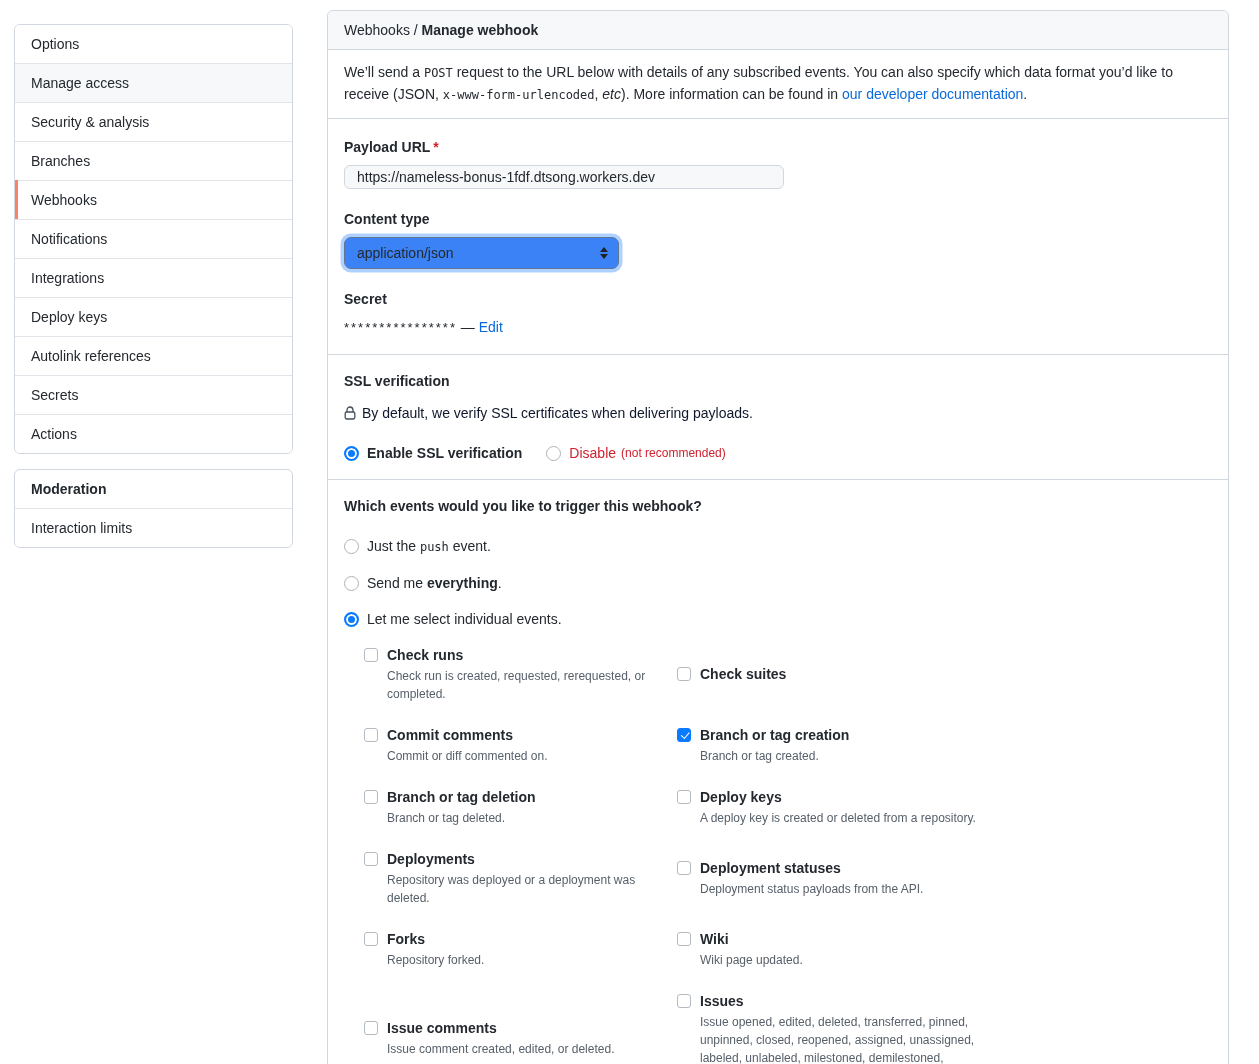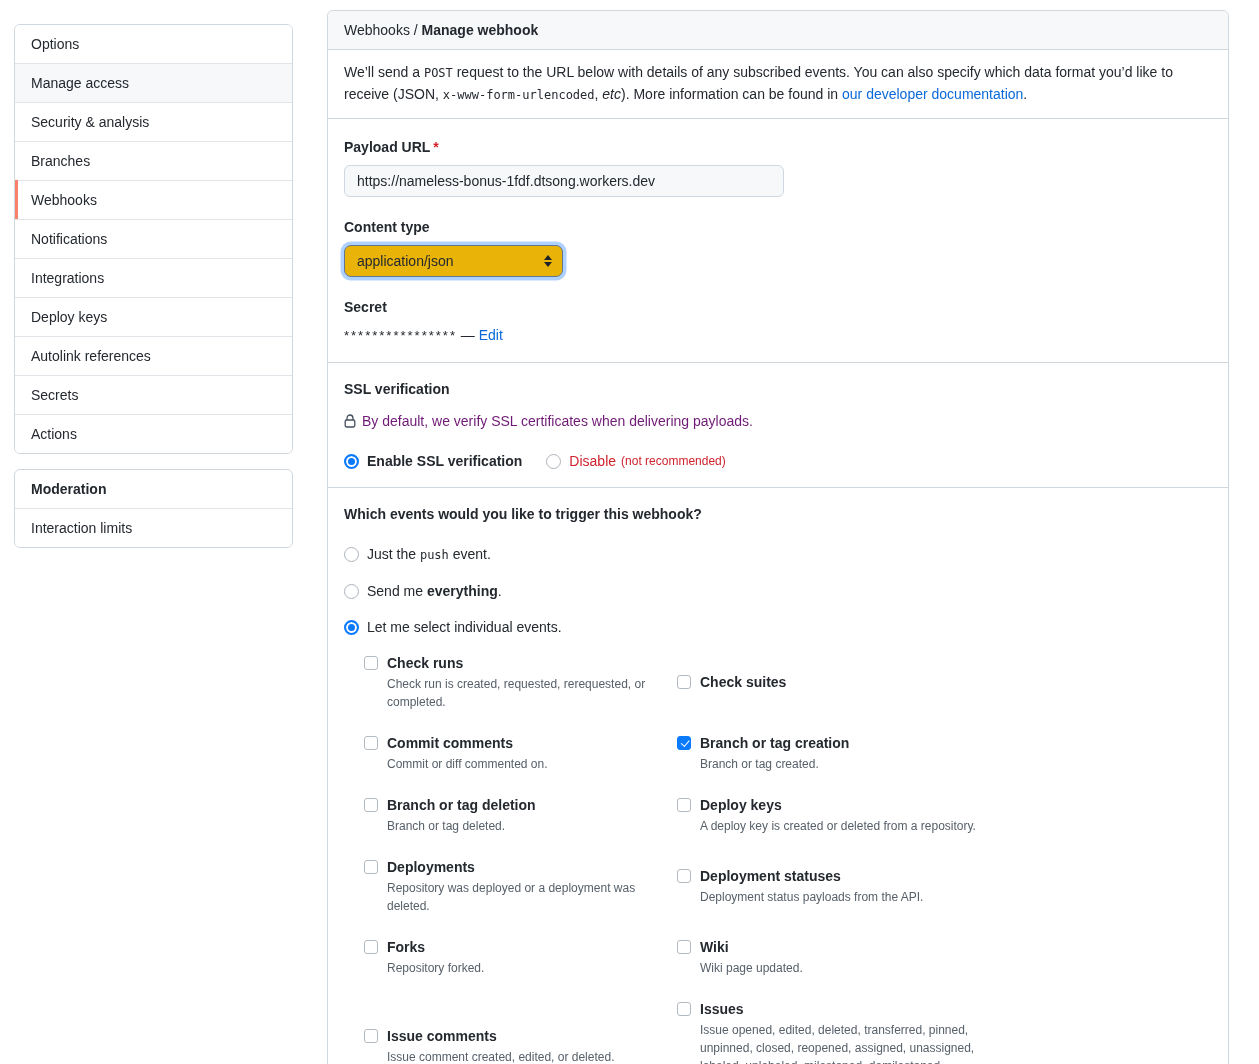--- a/index.html
+++ b/index.html
@@ -24,38 +24,38 @@
   .box-header { background:#f6f8fa; border-bottom:1px solid #d0d7de;
     border-radius:6px 6px 0 0; padding:9px 16px; line-height:20px; }
   .box-header .crumb-current { font-weight:700; }
   .box-desc { padding:12px 16px; line-height:21px; border-bottom:1px solid #d0d7de; }
   .box-desc em { font-style:italic; }
   .section { padding:16px; border-bottom:1px solid #d0d7de; }
   .section:last-child { border-bottom:none; }
   .field-label { font-weight:700; line-height:20px; margin:2px 0 8px; }
   .req { color:#cf222e; margin-left:3px; }
 
-  .text-input { width:440px; height:32px; background:#f6f8fa; border:1px solid #d0d7de;
+  .text-input { width:440px; height:24px; background:#f6f8fa; border:1px solid #d0d7de;
     border-radius:6px; padding:5px 12px; font-size:14px; color:#24292f; line-height:20px;
     font-family:"Liberation Sans", sans-serif; }
   .fld { margin-bottom:20px; }
 
-  .select { position:relative; width:219px; height:32px; background:#eab308;
+  .select { position:relative; width:275px; height:32px; background:#3b82f6;
     border:1px solid #5f7793; border-radius:7px; padding:5px 28px 4px 12px; line-height:20px;
     box-shadow:0 0 0 3.5px rgba(26,122,255,0.35); cursor:pointer; }
   .select .stepper { position:absolute; right:10px; top:50%; transform:translateY(-50%); }
   .stepper i { display:block; width:0; height:0; border-left:4px solid transparent; border-right:4px solid transparent; }
   .stepper .up { border-bottom:5px solid #1f2328; margin-bottom:2px; }
   .stepper .down { border-top:5px solid #1f2328; }
 
   .secret-line { line-height:20px; }
   .secret-mask { letter-spacing:2px; font-size:13px; }
   .dash { color:#24292f; }
 
-  .note-line { display:flex; align-items:center; gap:6px; line-height:20px; margin-bottom:20px; color:#701a75; }
+  .note-line { display:flex; align-items:center; gap:6px; line-height:20px; margin-bottom:20px; color:#0f172a; }
   .sec-title { font-weight:700; line-height:20px; margin-bottom:12px; }
 
   
   .radio { display:inline-block; width:15px; height:15px; border-radius:50%;
     border:1px solid #aeb4bb; background:#fff; flex:0 0 auto; vertical-align:-3px; cursor:pointer; }
   .radio.checked { border:2px solid #0a7aff; background:#0a7aff; box-shadow:inset 0 0 0 2px #fff; }
   .radio-row { display:flex; align-items:center; gap:24px; }
   .radio-opt { display:flex; align-items:center; gap:8px; line-height:20px; }
   .radio-list .radio-opt { margin-bottom:16px; }
   .danger { color:#cf222e; }

